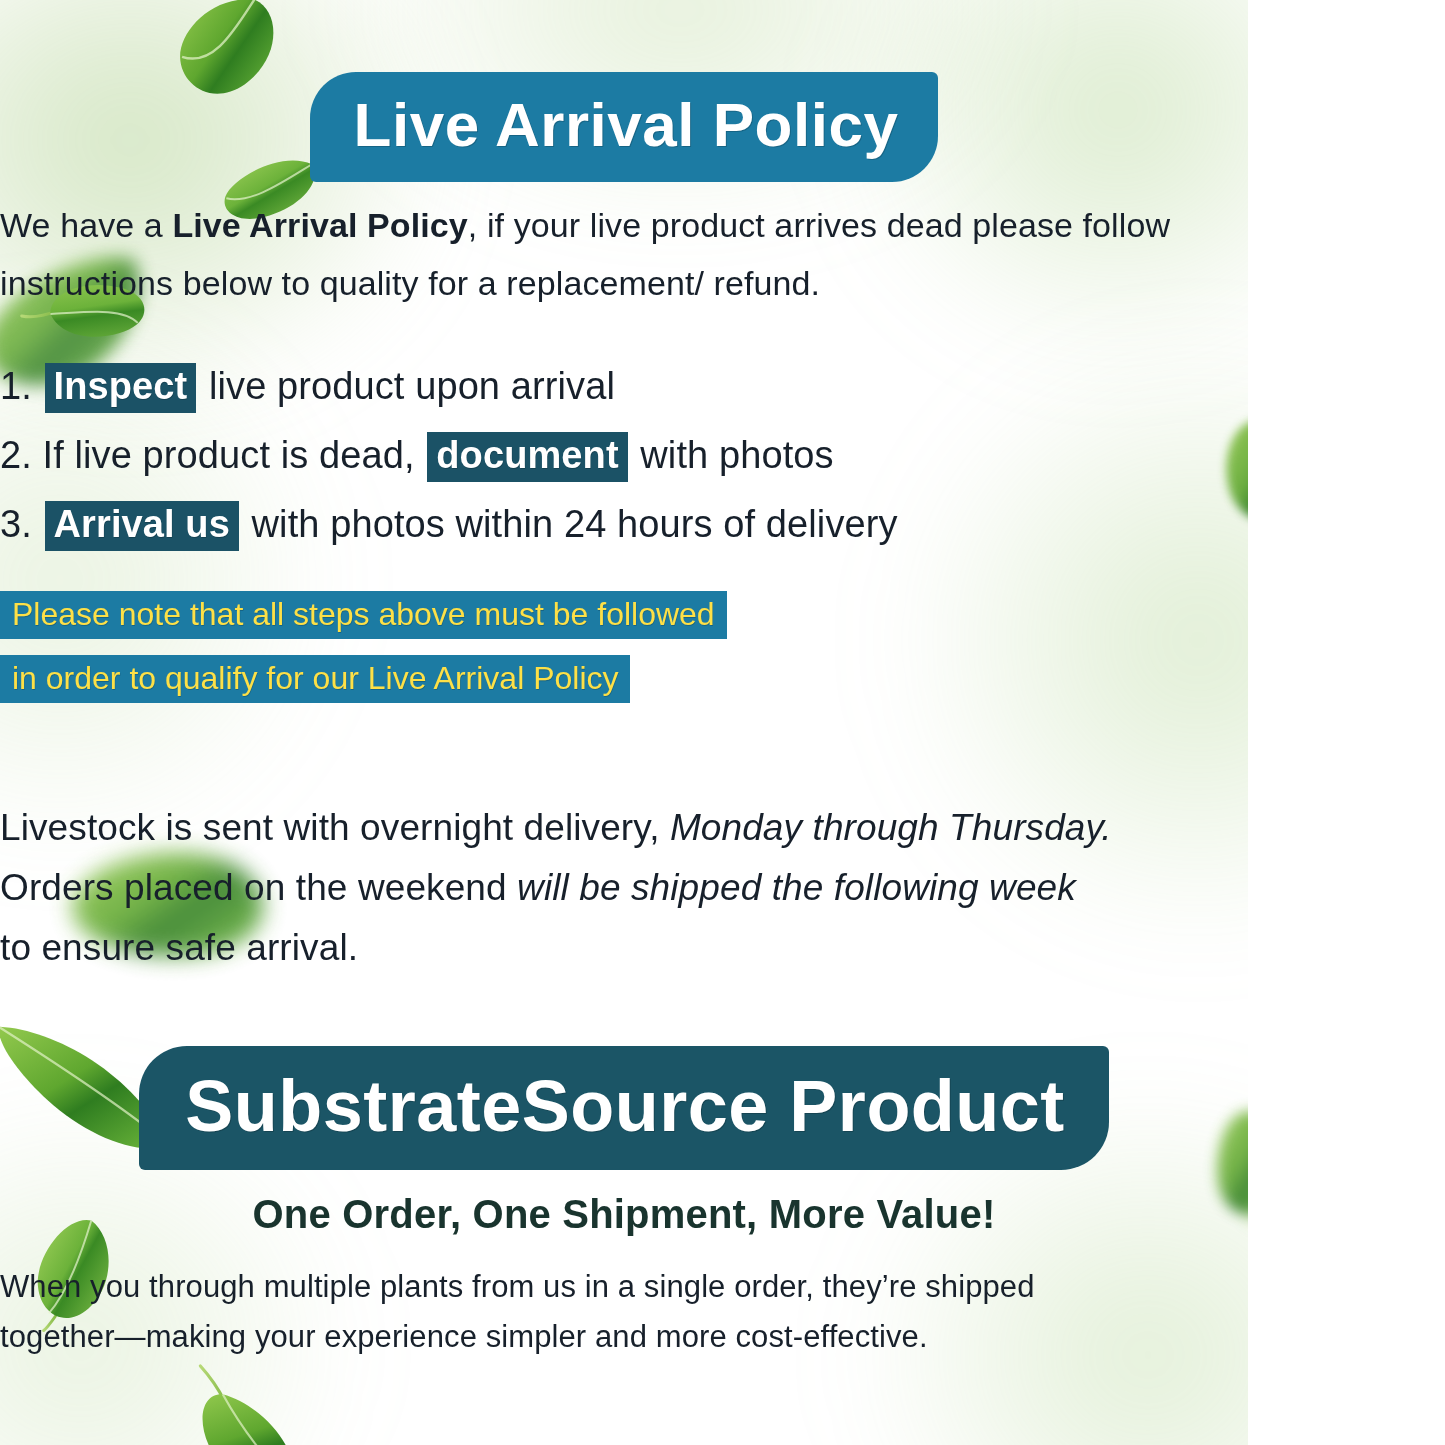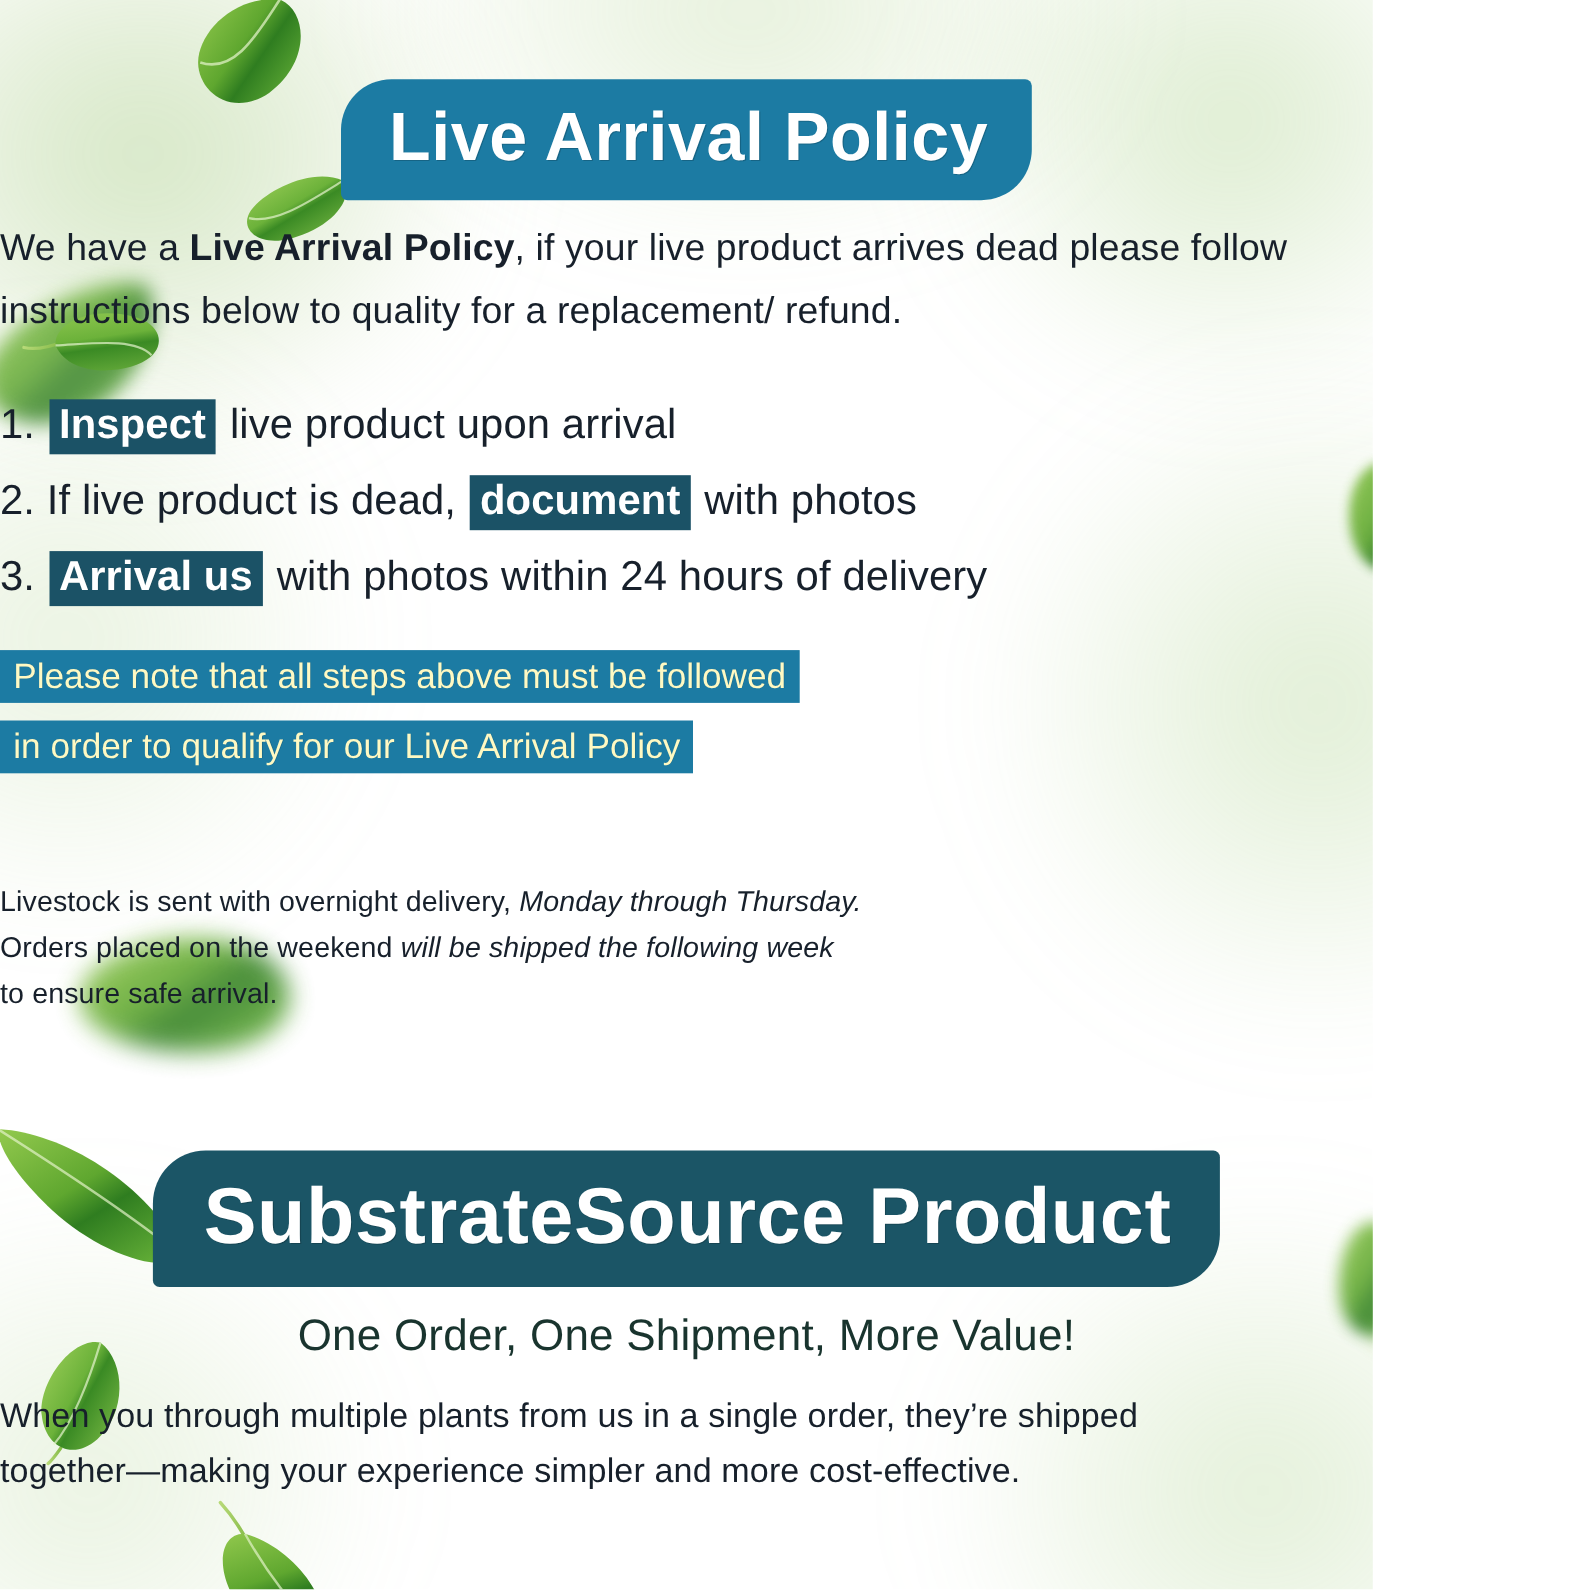--- a/index.html
+++ b/index.html
@@ -117,41 +117,41 @@
     text-shadow: .5px .5px 0 rgba(0,0,0,.2);
   }
 
   .note {
     font-size: 32px;
     line-height: 2.0;
   }
   .note .hl {
     display: inline-block;
     background: #1c7ba3;
-    color: #fef9c3;
+    color: #fde047;
     padding: 4px 12px 6px 12px;
     line-height: 1.2;
     text-shadow: .5px .5px 0 rgba(0,0,0,.18);
   }
 
   .shipping {
-    font-size: 26px;
+    font-size: 37px;
     line-height: 1.62;
     letter-spacing: .1px;
   }
   .shipping i { font-style: italic; }
 
   .subhead {
     position: absolute;
     left: 0;
     width: 100%;
     text-align: center;
     color: #19342e;
     font-size: 40px;
-    font-weight: normal;
+    font-weight: bold;
     letter-spacing: .2px;
   }
 
   .closing {
     font-size: 31px;
     line-height: 1.62;
     letter-spacing: .1px;
   }
 </style>
 </head>

